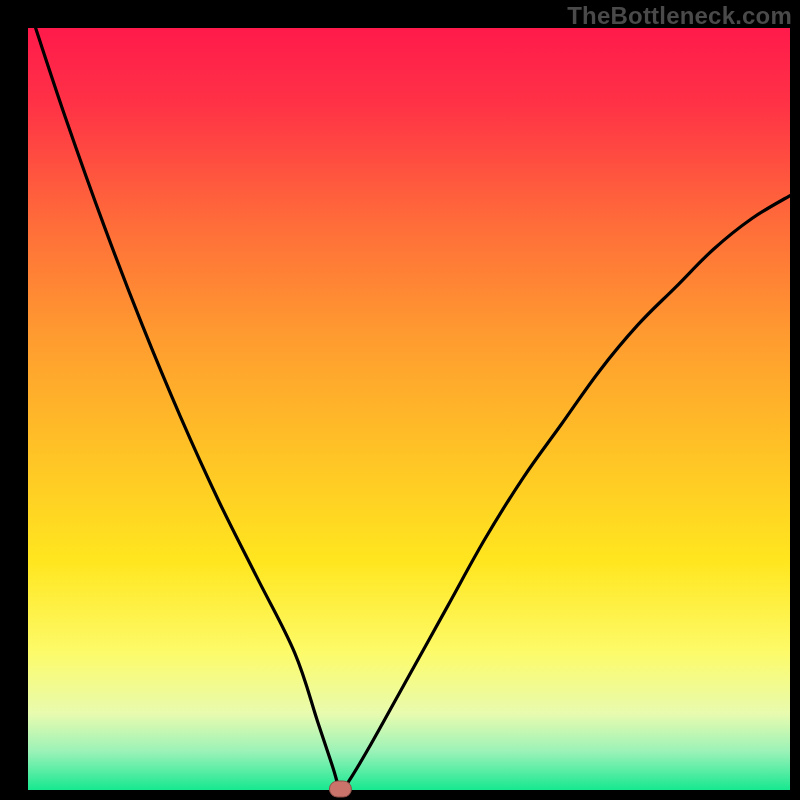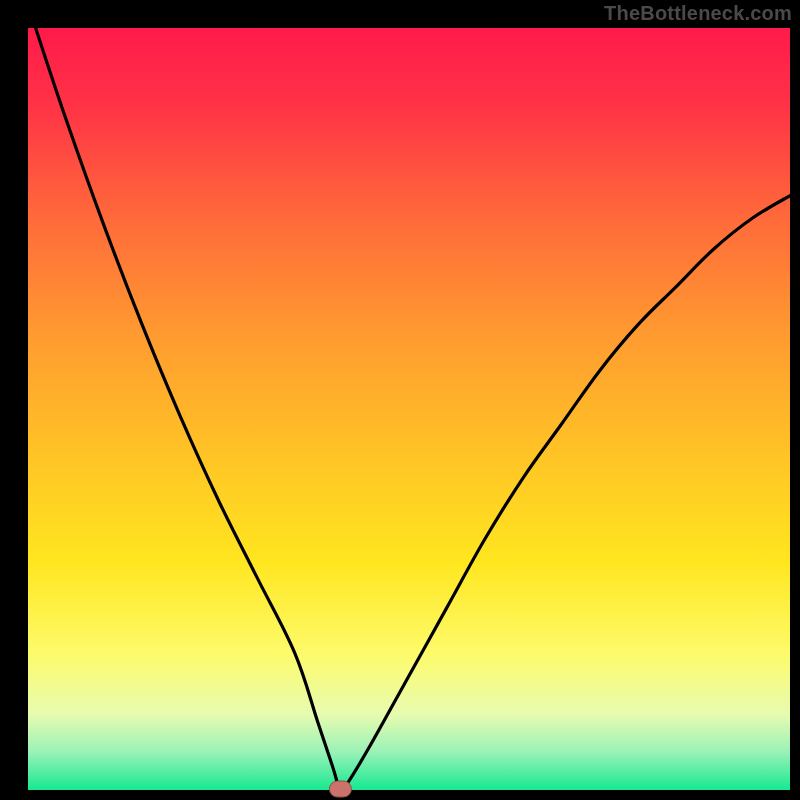--- a/index.html
+++ b/index.html
@@ -15,21 +15,21 @@
     position: relative;
     width: 800px;
     height: 800px;
     background: #000;
   }
   .watermark {
     position: absolute;
     top: 2px;
     right: 8px;
     color: #4a4a4a;
-    font-size: 20px;
+    font-size: 24px;
     font-weight: 600;
     letter-spacing: 0.2px;
     z-index: 10;
     font-family: Arial, sans-serif;
   }
   svg {
     display: block;
   }
 </style>
 </head>

